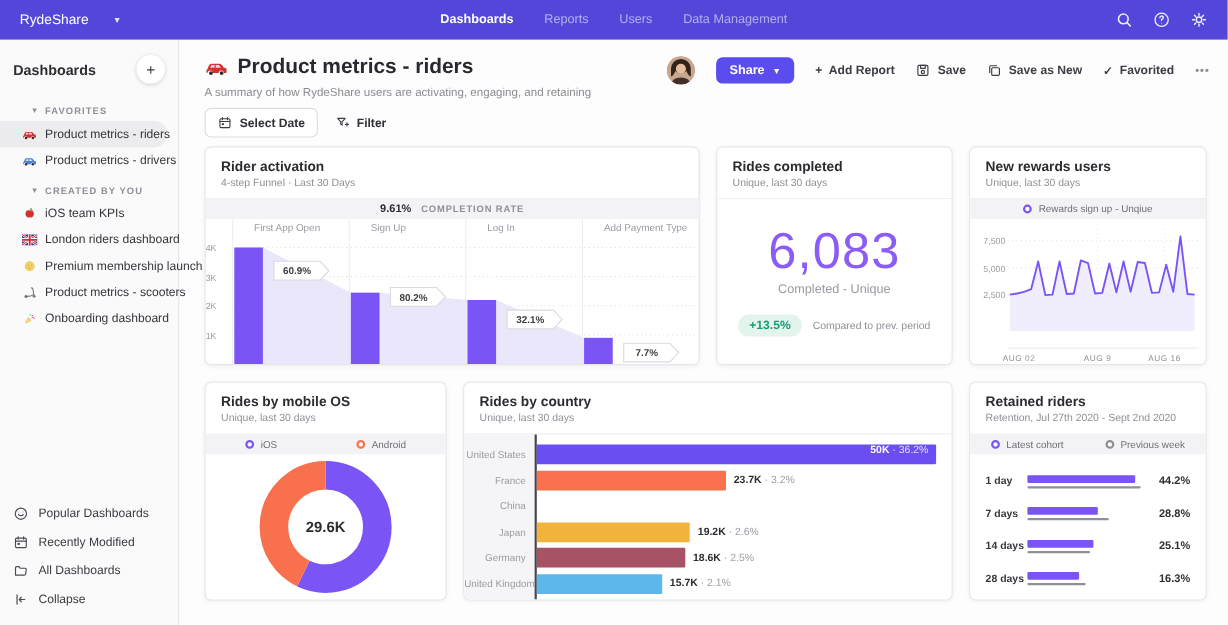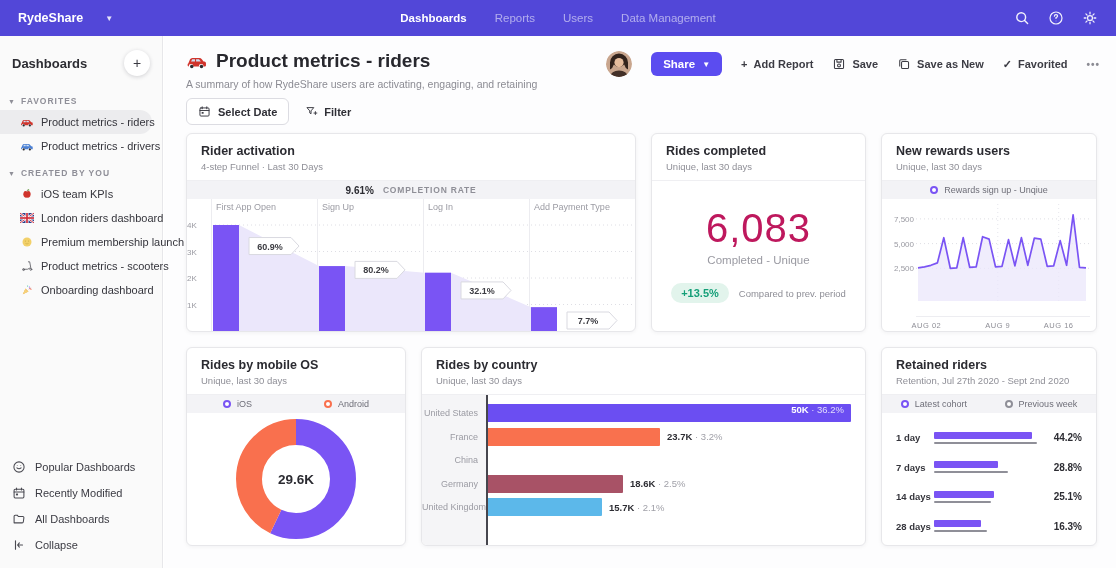--- a/index.html
+++ b/index.html
@@ -1,32 +1,32 @@
 <!DOCTYPE html>
 <html><head>
 <meta charset="utf-8">
 <style>
   *{box-sizing:border-box;margin:0;padding:0}
   html,body{width:1116px;height:568px;overflow:hidden;font-family:"Liberation Sans",sans-serif;background:#fff;color:#2e2e34}
   
   .topnav{position:absolute;left:0;top:0;width:1116px;height:36px;background:#5247d8;display:flex;align-items:center;padding:0 18px;z-index:30}
-  .brand{display:flex;align-items:center;gap:22px;color:#fff;font-size:12.5px;font-weight:700;cursor:pointer}
+  .brand{display:flex;align-items:center;gap:22px;color:#fff;font-size:12.5px;font-weight:400;cursor:pointer}
   .brand .caret{font-size:8px;opacity:.85}
   .navlist{position:absolute;left:50%;transform:translateX(-50%);display:flex;gap:28px;align-items:center}
   .navitem{font-size:11.5px;color:rgba(255,255,255,.55);cursor:pointer;white-space:nowrap}
   .navitem.active{color:#fff;font-weight:700}
   .navicons{margin-left:auto;display:flex;gap:18px;align-items:center;color:rgba(255,255,255,.92)}
   .navicons .nicon{width:16px;height:16px;cursor:pointer}
   .navicons svg{width:100%;height:100%}
   
   .sidebar{position:absolute;left:0;top:36px;width:163px;bottom:0;background:#fafafa;border-right:1px solid #e7e7ea;z-index:20}
   .sb-head{display:flex;align-items:center;justify-content:space-between;padding:14px 12px 10px 12px}
   .sb-title{font-size:13px;font-weight:700;color:#2c2c32}
   .sb-add{width:26px;height:26px;border-radius:50%;background:#fff;box-shadow:0 1px 4px rgba(20,20,40,.18);display:flex;align-items:center;justify-content:center;font-size:14px;color:#3a3a42;cursor:pointer}
-  .sb-section{display:flex;align-items:center;gap:5px;padding:10px 12px 4px 8px;font-size:8.5px;font-weight:700;letter-spacing:1px;color:#8f8f98;cursor:pointer}
+  .sb-section{display:flex;align-items:center;gap:5px;padding:10px 12px 4px 28px;font-size:8.5px;font-weight:700;letter-spacing:1px;color:#8f8f98;cursor:pointer}
   .sb-section .caret{font-size:7px}
   .sb-item{display:flex;align-items:center;gap:7px;padding:6px 8px 6px 20px;font-size:11px;color:#35353c;cursor:pointer;border-radius:0 15px 15px 0;margin-right:10px;white-space:nowrap}
   .sb-item.active{background:#ececee}
   .sb-item .sicon{width:14px;height:12px;flex:0 0 14px;display:flex;align-items:center}
   .sb-item .sicon svg{width:14px;height:12px}
   .sb-foot{position:absolute;left:0;right:0;bottom:10px}
   .sb-foot .sb-item{padding-left:12px;color:#3a3a42;gap:9px}
   .sb-foot .sicon{width:14px;height:14px;color:#4a4a52}
   .sb-foot .sicon svg{width:14px;height:14px}
   
@@ -62,24 +62,24 @@
   .strip{height:18px;background:#f3f3f6;display:flex;align-items:center;justify-content:center;gap:9px}
   .strip .rate{font-size:10px;font-weight:700;color:#2b2b31}
   .strip .ratelbl{font-size:8.5px;font-weight:600;letter-spacing:.8px;color:#8f8f97}
   .legendstrip{height:18px;background:#f3f3f6;display:flex;align-items:center;justify-content:space-around}
   .leg{display:flex;align-items:center;gap:6px;font-size:9px;color:#6e6e78;cursor:pointer}
   .ring{width:8px;height:8px;border-radius:50%;border:2.5px solid #7a54f4;background:#fff}
   .funnel-plot{position:relative;height:132px}
   .funnel-plot svg{position:absolute;left:24px;top:0}
   .f-ylab{position:absolute;left:0;width:20px;font-size:8px;color:#9a9aa2}
   .f-heads{position:absolute;left:24px;right:0;top:3px;display:flex}
-  .f-heads span{width:25%;padding-left:5px;font-size:9px;color:#9b9ba3;white-space:nowrap;overflow:hidden}
+  .f-heads span{width:25%;padding-left:20px;font-size:9px;color:#9b9ba3;white-space:nowrap;overflow:hidden}
   
   .num-body{height:149px;display:flex;flex-direction:column;align-items:center;justify-content:center}
-  .bignum{font-size:40px;font-weight:400;color:#be185d;letter-spacing:1px;line-height:1}
+  .bignum{font-size:46px;font-weight:400;color:#8b5cf6;letter-spacing:1px;line-height:1}
   .numlbl{font-size:11.5px;color:#9a9aa2;margin-top:6px}
   .delta-row{display:flex;align-items:center;gap:10px;margin-top:17px}
   .pill{background:#e2f4ec;color:#149f78;font-size:11px;font-weight:700;border-radius:13px;padding:4px 10px}
   .deltanote{font-size:9.5px;color:#8e8e96}
   
   .line-plot{position:relative;height:132px}
   .l-ylab{position:absolute;left:4px;width:28px;text-align:right;font-size:8px;color:#9a9aa2}
   .l-xlabs{position:absolute;left:34px;right:6px;bottom:0;height:15px;border-top:1px solid #ededf1}
   .l-xlabs span{position:absolute;top:4px;font-size:7.5px;letter-spacing:.5px;color:#8e8e96;transform:translateX(-50%);white-space:nowrap}
   .line-plot svg{position:absolute;left:34px;top:5px}
@@ -485,20 +485,27 @@
           <span class="c-lab">France</span>
           <span class="c-barzone">
             <span class="c-bar" style="width: 47.4%; background: rgb(249, 113, 78);"></span>
             <span class="c-val"><b>23.7K</b> · 3.2%</span>
           </span>
         </div>
         <div class="c-row">
           <span class="c-lab">China</span>
         </div>
         <div class="c-row">
+          <span class="c-lab">Japan</span>
+          <span class="c-barzone">
+            <span class="c-bar" style="width: 38.4%; background: rgb(242, 179, 61);"></span>
+            <span class="c-val"><b>19.2K</b> · 2.6%</span>
+          </span>
+        </div>
+        <div class="c-row">
           <span class="c-lab">Germany</span>
           <span class="c-barzone">
             <span class="c-bar" style="width: 37.2%; background: rgb(168, 82, 102);"></span>
             <span class="c-val"><b>18.6K</b> · 2.5%</span>
           </span>
         </div>
         <div class="c-row">
           <span class="c-lab">United Kingdom</span>
           <span class="c-barzone">
             <span class="c-bar" style="width: 31.4%; background: rgb(92, 184, 234);"></span>

